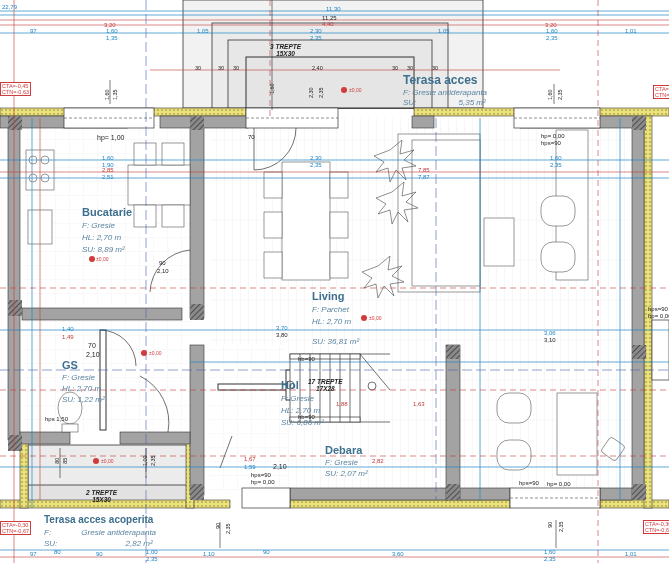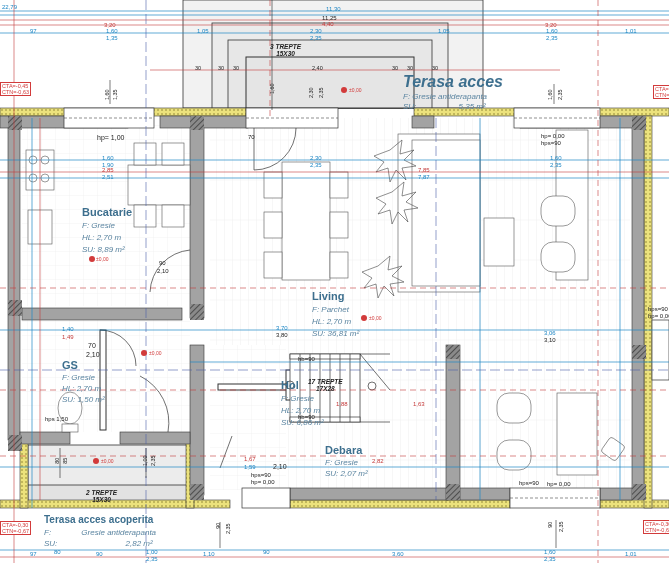--- a/index.html
+++ b/index.html
@@ -277,21 +277,21 @@
 <span class="lbl dim-k" style="left:267px;top:86px;font-size:5.5px;transform:rotate(-90deg);">1,60</span>
 <span class="lbl dim-k" style="left:306px;top:90px;font-size:5.5px;transform:rotate(-90deg);">2,30</span>
 <span class="lbl dim-k" style="left:316px;top:90px;font-size:5.5px;transform:rotate(-90deg);">2,35</span>
 <span class="lbl dim-k" style="left:102px;top:92px;font-size:5.5px;transform:rotate(-90deg);">1,60</span>
 <span class="lbl dim-k" style="left:110px;top:92px;font-size:5.5px;transform:rotate(-90deg);">1,35</span>
 <span class="lbl dim-k" style="left:545px;top:92px;font-size:5.5px;transform:rotate(-90deg);">1,60</span>
 <span class="lbl dim-k" style="left:555px;top:92px;font-size:5.5px;transform:rotate(-90deg);">2,35</span>
 <span class="elev" style="left:349px;top:87px;">±0,00</span>
 
 <div class="lbl" style="left:403px;top:74px;">
-  <div class="room-name" style="font-size:16px;font-style:italic;">Terasa acces</div>
+  <div class="room-name" style="font-size:12px;">Terasa acces</div>
   <div class="room-meta" style="margin-top:3px;">F:  Gresie antiderapanta</div>
   <div class="room-meta" style="margin-top:2px;">
     <span>SU:</span>
     <span style="margin-left:40px;">5,35 m²</span>
   </div>
 </div>
 
 <div class="cta" style="left:0px;top:82px;">
   <div>CTA=-0,45</div>
   <div>CTN=-0,63</div>
@@ -376,29 +376,29 @@
   <div class="room-meta" style="margin-top:4px;">HL:  2,70 m</div>
   <div class="room-meta" style="margin-top:4px;">SU:  8,89 m²</div>
 </div>
 <span class="elev" style="left:96px;top:256px;">±0,00</span>
 
 
 <div class="lbl" style="left:312px;top:291px;">
   <div class="room-name">Living</div>
   <div class="room-meta" style="margin-top:4px;">F:   Parchet</div>
   <div class="room-meta" style="margin-top:4px;">HL:  2,70 m</div>
-  <div class="room-meta" style="margin-top:4px;">SU:  36,81 m²</div>
+  <div class="room-meta" style="margin-top:12px;">SU:  36,81 m²</div>
 </div>
 <span class="elev" style="left:369px;top:315px;">±0,00</span>
 
 <div class="lbl" style="left:62px;top:360px;">
   <div class="room-name">GS</div>
   <div class="room-meta" style="margin-top:3px;">F:   Gresie</div>
   <div class="room-meta" style="margin-top:3px;">HL:  2,70 m</div>
-  <div class="room-meta" style="margin-top:3px;">SU:  1,50 m²</div>
+  <div class="room-meta" style="margin-top:3px;">SU:  1,22 m²</div>
 </div>
 <span class="elev" style="left:149px;top:350px;">±0,00</span>
 
 <div class="lbl" style="left:243px;top:380px;margin-left:38px;">
   <div class="room-name">Hol</div>
   <div class="room-meta" style="margin-top:4px;">F:   Gresie</div>
   <div class="room-meta" style="margin-top:4px;">HL:  2,70 m</div>
   <div class="room-meta" style="margin-top:4px;">SU:  6,86 m²</div>
 </div>
 

